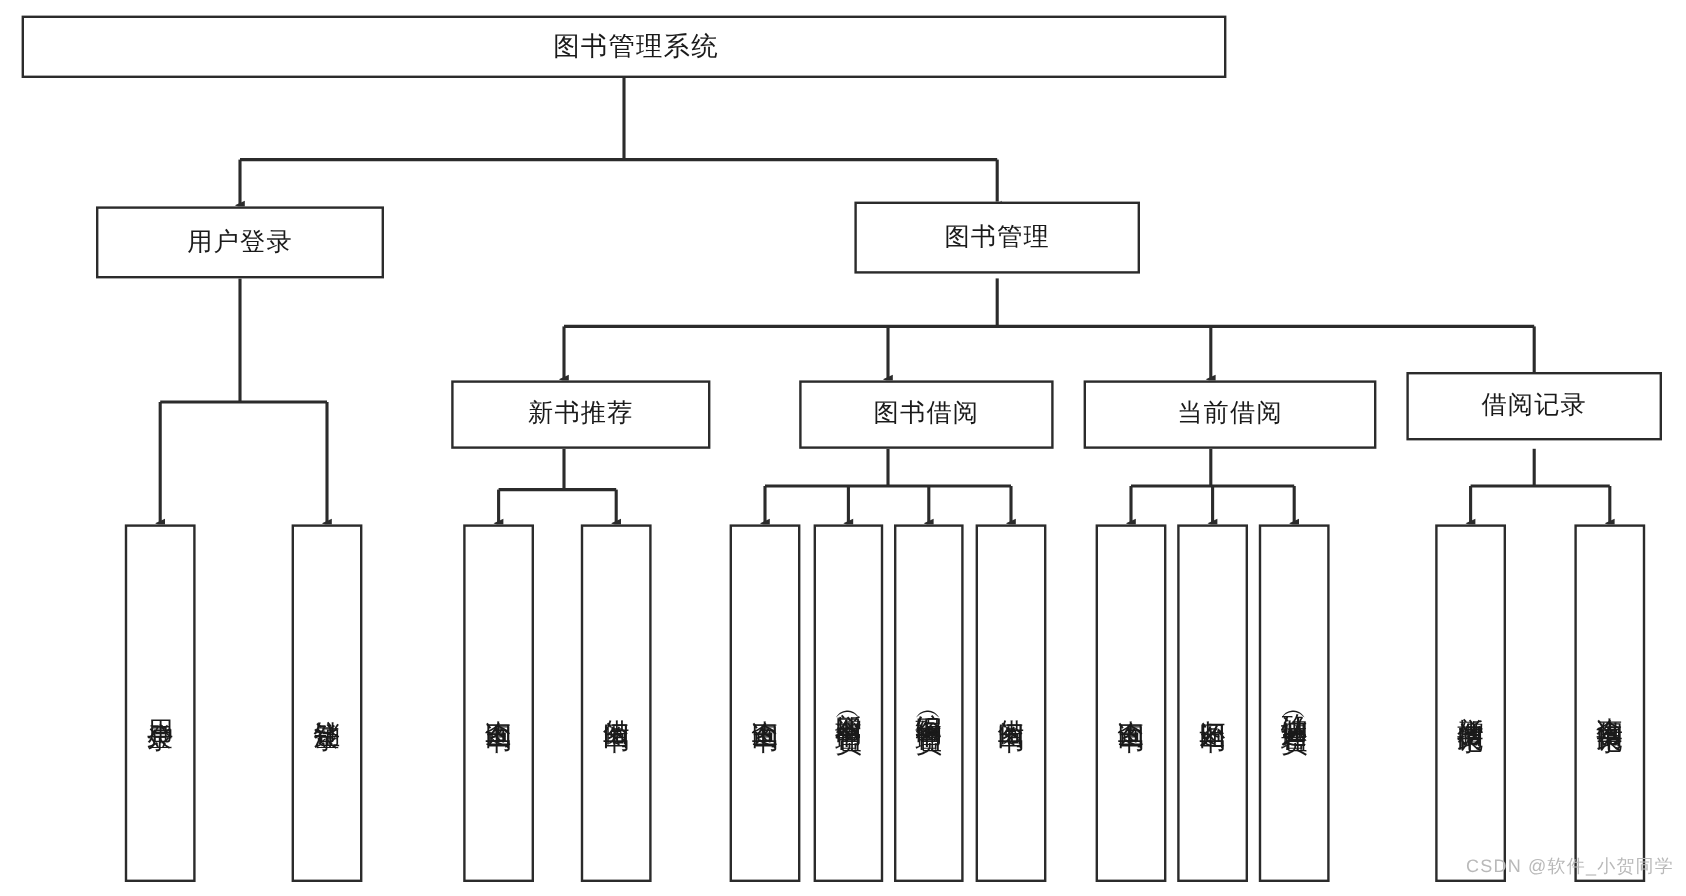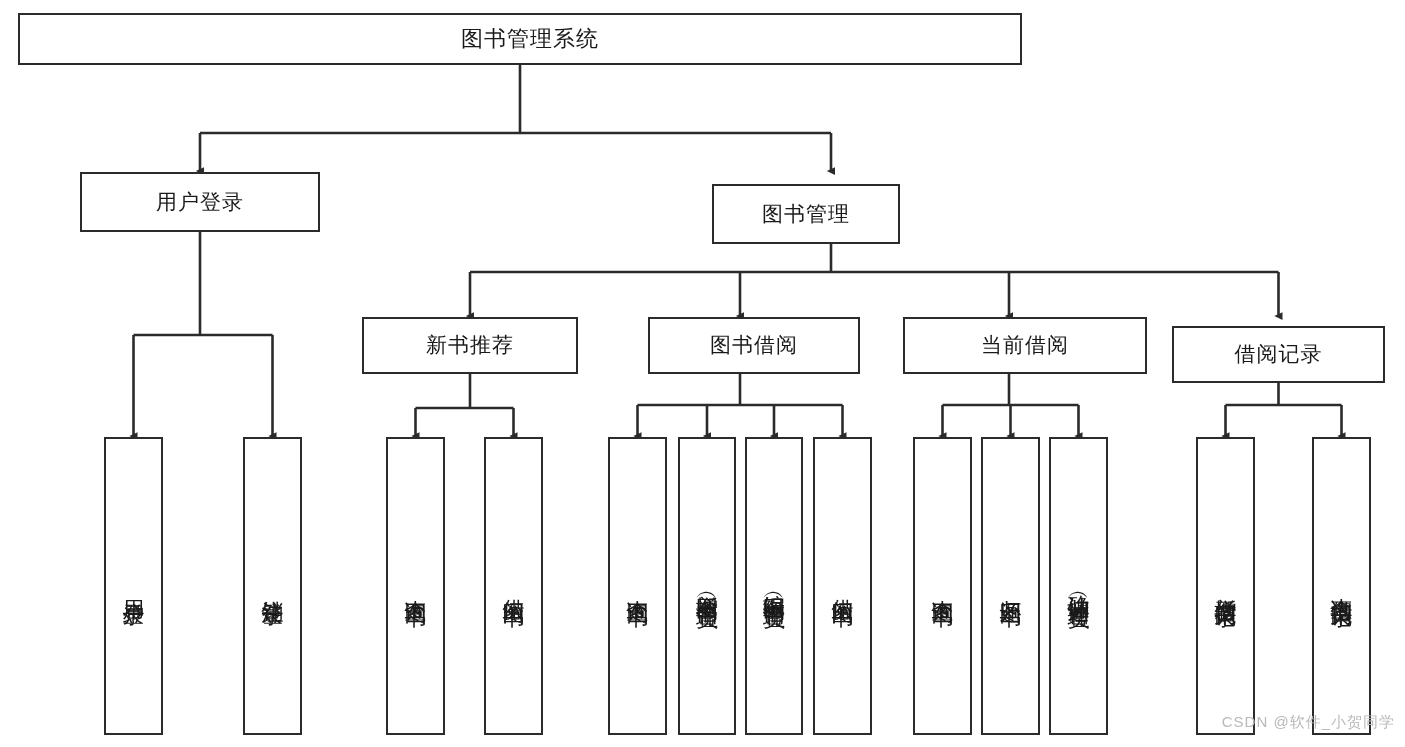--- a/index.html
+++ b/index.html
@@ -103,33 +103,33 @@
       </g>
   </svg>
 
   <div id="node-layer">
       <div class="node root" style="left: 18px; top: 13px; width: 1004px; height: 52px;">
         <span class="label">图书管理系统</span>
       </div>
       <div class="node branch" style="left: 80px; top: 172px; width: 240px; height: 60px;">
         <span class="label">用户登录</span>
       </div>
-      <div class="node branch" style="left: 712px; top: 184px; width: 188px; height: 60px; justify-content: center;">
+      <div class="node branch" style="left: 712px; top: 168px; width: 238px; height: 60px; justify-content: center;">
         <span class="label">图书管理</span>
       </div>
-      <div class="node branch" style="left: 362px; top: 317px; width: 216px; height: 57px;">
+      <div class="node branch" style="left: 376px; top: 317px; width: 216px; height: 57px;">
         <span class="label">新书推荐</span>
       </div>
-      <div class="node branch" style="left: 648px; top: 317px; width: 212px; height: 57px;">
+      <div class="node branch" style="left: 666px; top: 317px; width: 212px; height: 57px;">
         <span class="label">图书借阅</span>
       </div>
       <div class="node branch" style="left: 903px; top: 317px; width: 244px; height: 57px;">
         <span class="label">当前借阅</span>
       </div>
-      <div class="node branch" style="left: 1172px; top: 326px; width: 213px; height: 57px;">
+      <div class="node branch" style="left: 1172px; top: 310px; width: 213px; height: 57px;">
         <span class="label">借阅记录</span>
       </div>
       <div class="node leaf" style="left: 104px; top: 437px; width: 59px; height: 298px;">
         <span class="label">用户登录</span>
       </div>
       <div class="node leaf" style="left: 243px; top: 437px; width: 59px; height: 298px;">
         <span class="label">注销登录</span>
       </div>
       <div class="node leaf" style="left: 386px; top: 437px; width: 59px; height: 298px;">
         <span class="label">查询图书</span>

